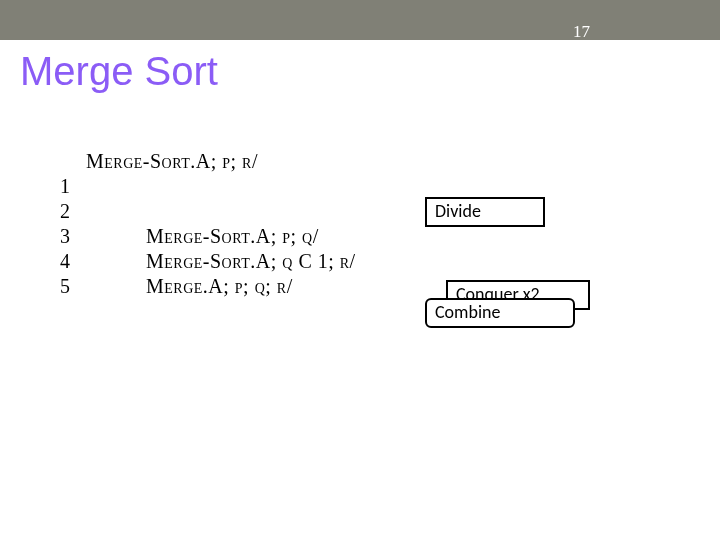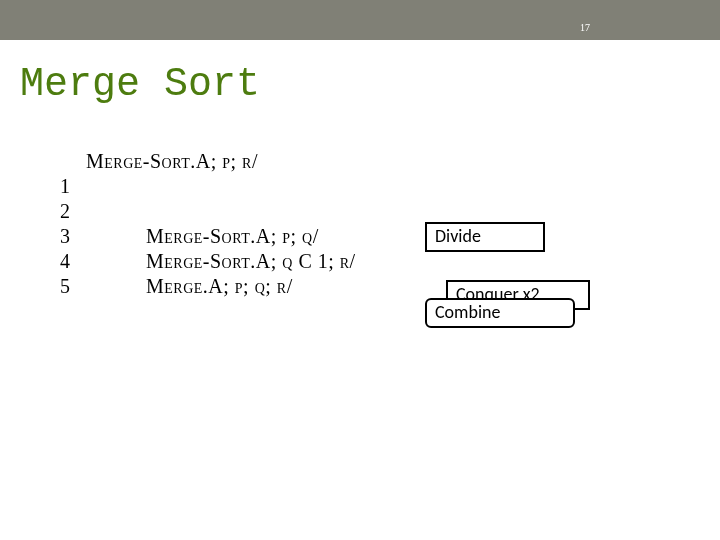--- a/index.html
+++ b/index.html
@@ -19,30 +19,30 @@
     top: 0;
     width: 720px;
     height: 40px;
     background: #808076;
   }
   .slide-number {
     position: absolute;
     top: 22px;
     right: 130px;
     font-family: Georgia, serif;
-    font-size: 10px;
+    font-size: 17px;
     color: #ffffff;
   }
   .title {
     position: absolute;
-    top: 62px;
+    top: 49px;
     left: 20px;
-    font-family: Liberation Mono, monospace;
+    font-family: Liberation Sans, sans-serif;
     font-size: 40px;
-    color: #4d7c0f;
+    color: #8b5cf6;
     font-weight: normal;
   }
   .code-block {
     position: absolute;
     top: 150px;
     left: 60px;
     width: 380px;
   }
   .code-line {
     display: flex;
@@ -63,21 +63,21 @@
 
   .label-box {
     position: absolute;
     border: 2px solid #000;
     background: #fff;
     font-family: Calibri, Arial, sans-serif;
     font-size: 18px;
     padding: 3px 8px 3px 8px;
     line-height: 1.1;
   }
-  .lbl-divide  { top: 222px; left: 425px; width: 100px; }
+  .lbl-divide  { top: 197px; left: 425px; width: 100px; }
   .lbl-conquer { top: 252px; left: 446px; width: 124px; margin-top: 28px; }
   .lbl-combine { top: 298px; left: 425px; width: 130px; border-radius: 6px; }
 </style>
 </head>
 <body>
 
 <div class="topbar"></div>
 <div class="slide-number">17</div>
 
 <div class="title">Merge Sort</div>

